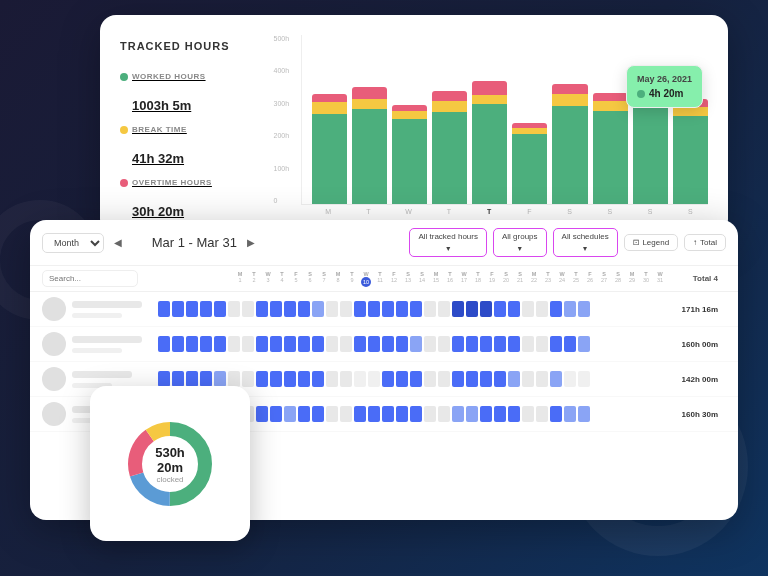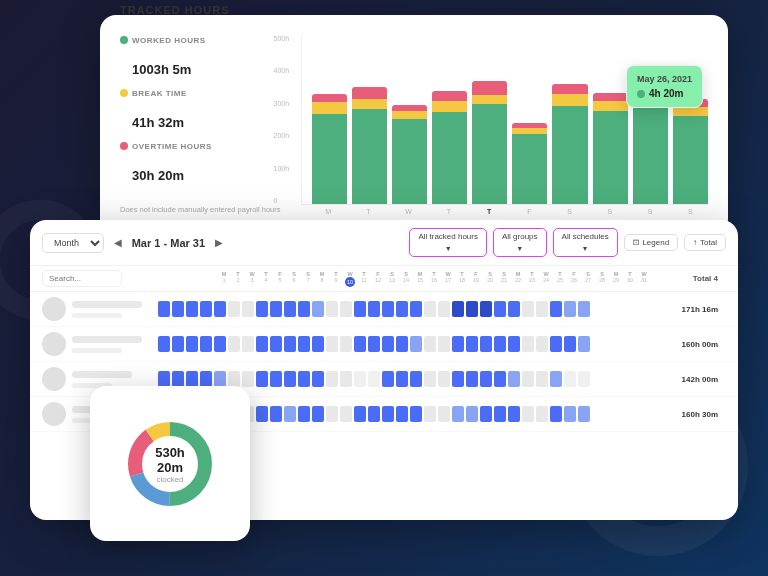--- a/index.html
+++ b/index.html
@@ -55,34 +55,34 @@
       display: flex;
       gap: 20px;
     }
 
     .top-card-legend {
       min-width: 130px;
       display: flex;
       flex-direction: column;
       gap: 12px;
       padding-top: 5px;
-      justify-content: flex-end;
     }
 
     .top-card-title {
       font-size: 11px;
       font-weight: 700;
       letter-spacing: 1px;
       color: #333;
       margin-bottom: 8px;
     }
 
     .legend-item {
       display: flex;
       flex-direction: column;
+      text-decoration: underline;
     }
 
     .legend-label {
       font-size: 8px;
       color: #888;
       letter-spacing: 0.5px;
       font-weight: 600;
       display: flex;
       align-items: center;
       gap: 4px;
@@ -231,23 +231,24 @@
       background: white;
       border: 1px solid #ddd;
       border-radius: 5px;
       padding: 3px 7px;
       font-size: 9px;
       color: #444;
       cursor: pointer;
     }
 
     .period-range {
-      font-size: 11px;
-      font-weight: 700;
+      font-size: 13px;
+      font-weight: 400;
       color: #333;
+      margin-left: 20px;
     }
 
     .filter-group {
       display: flex;
       align-items: center;
       gap: 6px;
     }
 
     .filter-btn {
       background: white;
@@ -279,21 +280,21 @@
     
     .timesheet-subheader {
       display: flex;
       align-items: center;
       padding: 4px 12px;
       border-bottom: 1px solid #f0f0f0;
       gap: 4px;
     }
 
     .search-box {
-      width: 80px;
+      width: 96px;
       border: 1px solid #eee;
       border-radius: 5px;
       padding: 3px 6px;
       font-size: 8px;
       color: #aaa;
     }
 
     .days-grid {
       display: flex;
       gap: 2px;

